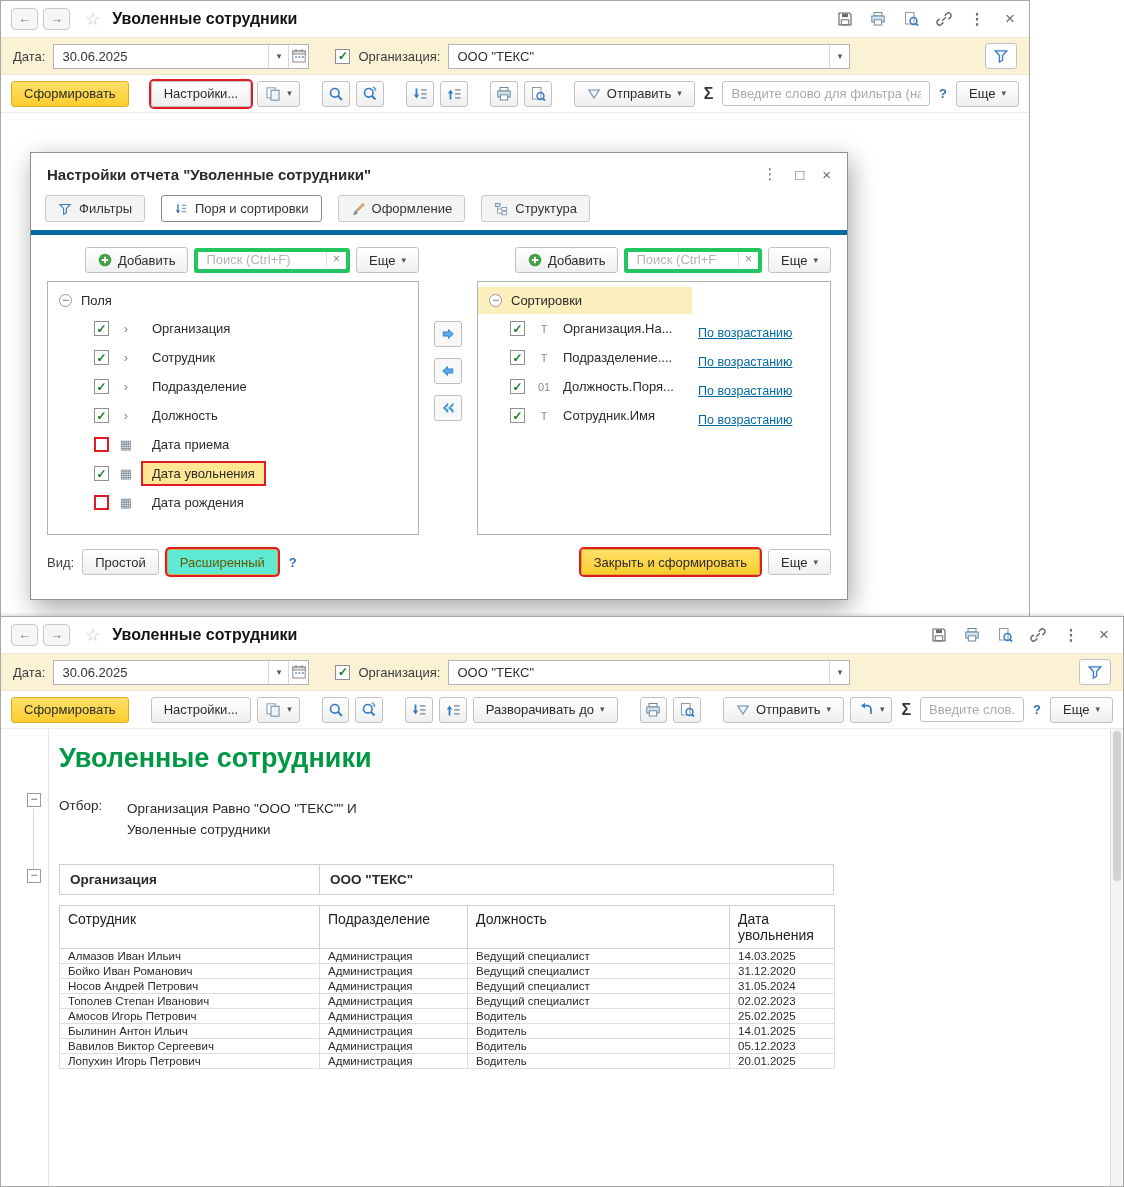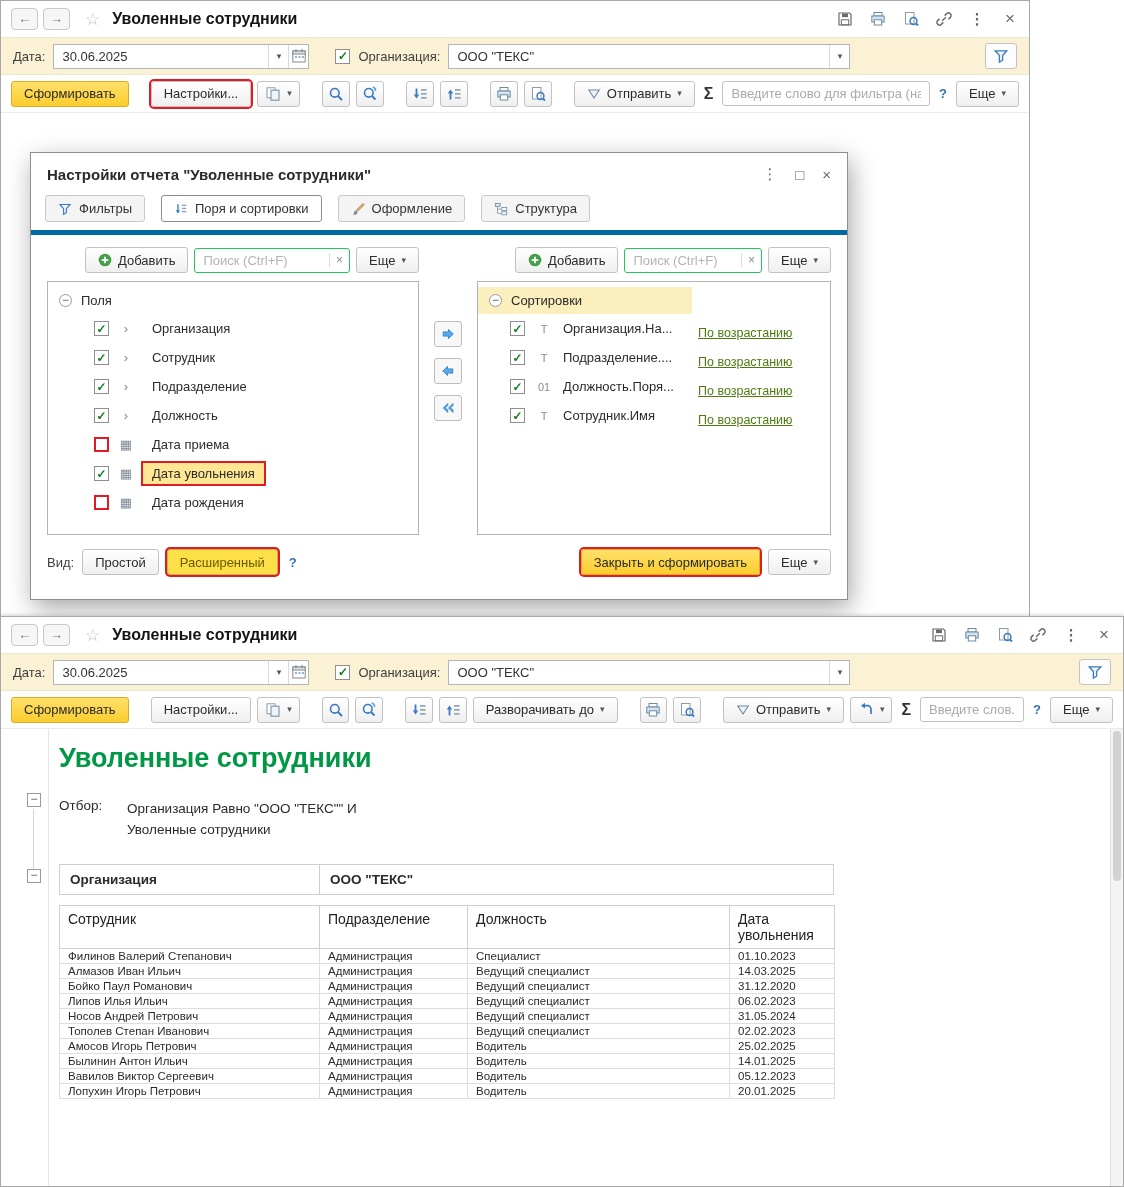--- a/index.html
+++ b/index.html
@@ -47,21 +47,21 @@
   .funnelbtn { margin-left:auto; width:32px; height:26px; border:1px solid #c2c2c2; border-radius:3px;
     background:#fdfdfd; display:flex; align-items:center; justify-content:center; }
 
   
   .toolbar { height:38px; display:flex; align-items:center; gap:6px; padding:0 10px; background:#fff; border-bottom:1px solid #ececec; }
   .btn { display:inline-flex; align-items:center; gap:6px; height:26px; padding:0 12px; border:1px solid #c2c2c2;
     border-radius:3px; background:linear-gradient(#ffffff,#efefef); font-size:13px; color:#2b2b2b; white-space:nowrap; }
   .btn-ic { padding:0; width:30px; justify-content:center; }
   .btn-icc { padding:0 7px; }
   .btn-yellow { background:linear-gradient(#ffe06a,#fbcd2e); border-color:#d9ae25; font-weight:normal; }
-  .btn-pressed { background:#fde047; border-color:#c9b24a; color:#6b5900; }
+  .btn-pressed { background:#5eead4; border-color:#c9b24a; color:#6b5900; }
   .caret { font-size:9px; color:#555; line-height:1; }
   .tgap { width:10px; flex:none; }
   .sum { font-weight:bold; font-size:16px; color:#333; margin:0 3px; }
   .tfilter { height:25px; border:1px solid #c2c2c2; border-radius:3px; padding:0 8px; background:#fff; }
   .tfilter::placeholder { color:#aaa; }
   #win-top .tfilter { width:222px; }
   #win-bottom .tfilter { width:104px; }
   .help { color:#3373b5; font-weight:bold; margin:0 3px; }
   .annot { box-shadow:0 0 0 2px #e01b24; }
 
@@ -72,38 +72,38 @@
   .dlg-title { font-size:15px; font-weight:bold; flex:1; white-space:nowrap; }
   .dlg-ic { color:#6b6b6b; font-size:15px; }
   .tabs { display:flex; gap:16px; padding:0 14px 8px; border-bottom:5px solid #0369a1; }
   .tab { display:inline-flex; align-items:center; gap:7px; height:27px; padding:0 12px; border:1px solid #c9c9c9;
     border-radius:3px; background:#f4f4f4; color:#333; white-space:nowrap; }
   .tab.active { background:#fff; border-color:#8c8c8c; }
   .dlg-body { display:flex; padding:12px 16px 4px; flex:1; min-height:0; }
   .panel { width:372px; display:flex; flex-direction:column; min-width:0; }
   .panel.right { flex:1; }
   .ptoolbar { display:flex; gap:6px; align-items:center; margin-bottom:8px;padding-left:38px; }
-  .searchwrap { flex:1; display:flex; align-items:center; height:25px; border:1px solid #22c55e; border-radius:3px;
+  .searchwrap { flex:1; display:flex; align-items:flex-start; height:25px; border:4px solid #22c55e; border-radius:3px;
     background:#fff; overflow:hidden; min-width:0;gap:13px; }
   .searchwrap input { flex:1; border:none; outline:none; padding:0 8px; min-width:0; color:#555; }
   .searchwrap input::placeholder { color:#b3b3b3; }
   .sclear { width:20px; text-align:center; color:#8a8a8a; border-left:1px solid #ddd; font-size:12px; flex:none; }
   .listbox { flex:1; border:1px solid #b3b3b3; background:#fff; padding:5px 0; overflow:hidden; }
   .rootrow { display:flex; align-items:center; gap:9px; height:27px; padding:0 11px; }
   .rootrow.sel { background:#fcefbe; width:214px; }
   .collapser { width:13px; height:13px; border:1px solid #9a9a9a; border-radius:50%; color:#666; font-size:12px;
     line-height:10px; text-align:center; flex:none; background:#fff; }
   .titem { display:flex; align-items:center; gap:9px; height:29px; padding:0 8px 0 46px; }
   .titem.sortrow { padding-left:32px; }
   .fldicon { width:16px; color:#7d8a97; font-size:13px; text-align:center; flex:none; }
   .fldlabel { padding:3px 9px; white-space:nowrap; }
   .fldlabel.sel { background:#ffe793; }
   .typeicon { width:20px; color:#8a8a8a; font-size:11px; text-align:center; flex:none; }
   .sortlabel { width:126px; white-space:nowrap; overflow:hidden; flex:none; }
-  .asclink { color:#4d7c0f; text-decoration:underline; font-size:12.5px; white-space:nowrap;margin-top:8px; }
+  .asclink { color:#0369a1; text-decoration:underline; font-size:12.5px; white-space:nowrap;margin-top:8px; }
   .movecol { width:58px; display:flex; flex-direction:column; align-items:center; gap:11px; padding-top:74px; flex:none; }
   .movebtn { width:28px; height:26px; border:1px solid #bdbdbd; border-radius:3px; background:#f8f8f8;
     display:flex; align-items:center; justify-content:center; }
   .dlg-footer { display:flex; align-items:center; gap:8px; padding:10px 16px 24px; }
   .spacer { flex:1; }
 
   
   .content-bottom { position:relative; height:457px; background:#fff; overflow:hidden; }
   .group-strip { position:absolute; left:0; top:0; bottom:0; width:48px; border-right:1px solid #e6e6e6; }
   .groupbox { position:absolute; left:26px; width:14px; height:14px; border:1px solid #9a9a9a; background:#fff;
@@ -671,42 +671,30 @@
         <thead>
           <tr>
             <th>Сотрудник</th>
             <th>Подразделение</th>
             <th>Должность</th>
             <th>Дата увольнения</th>
           </tr>
         </thead>
         <tbody>
             <tr>
-              <td>Филинов Валерий Степанович</td>
-              <td>Администрация</td>
-              <td>Специалист</td>
-              <td>01.10.2023</td>
-            </tr>
-            <tr>
               <td>Алмазов Иван Ильич</td>
               <td>Администрация</td>
               <td>Ведущий специалист</td>
               <td>14.03.2025</td>
             </tr>
             <tr>
-              <td>Бойко Паул Романович</td>
+              <td>Бойко Иван Романович</td>
               <td>Администрация</td>
               <td>Ведущий специалист</td>
               <td>31.12.2020</td>
-            </tr>
-            <tr>
-              <td>Липов Илья Ильич</td>
-              <td>Администрация</td>
-              <td>Ведущий специалист</td>
-              <td>06.02.2023</td>
             </tr>
             <tr>
               <td>Носов Андрей Петрович</td>
               <td>Администрация</td>
               <td>Ведущий специалист</td>
               <td>31.05.2024</td>
             </tr>
             <tr>
               <td>Тополев Степан Иванович</td>
               <td>Администрация</td>

